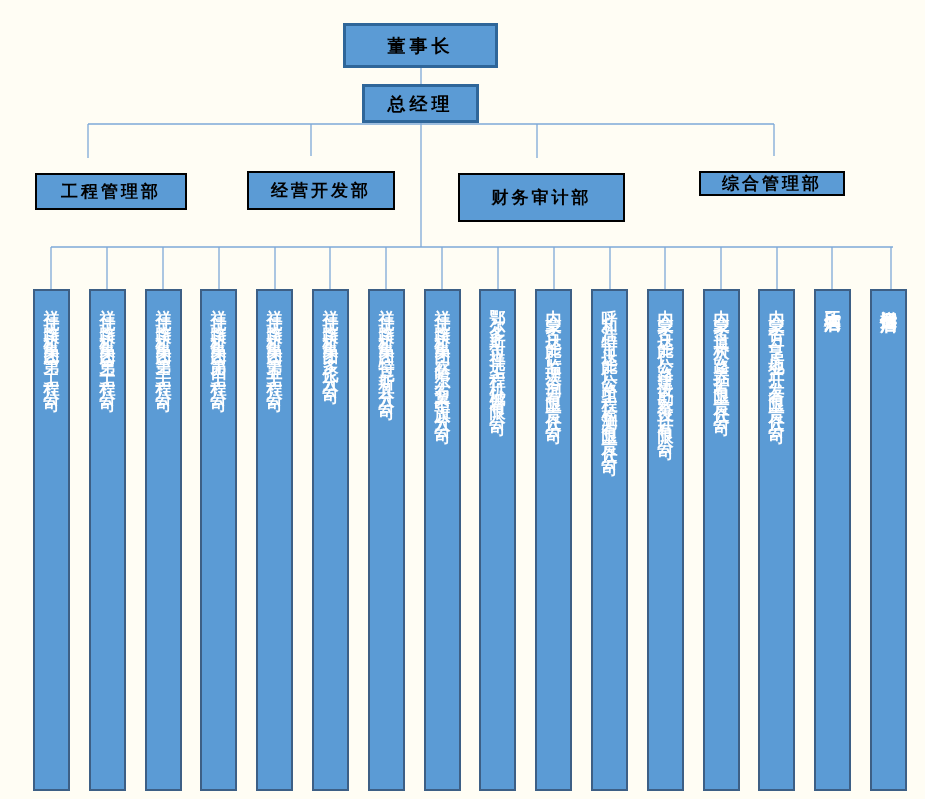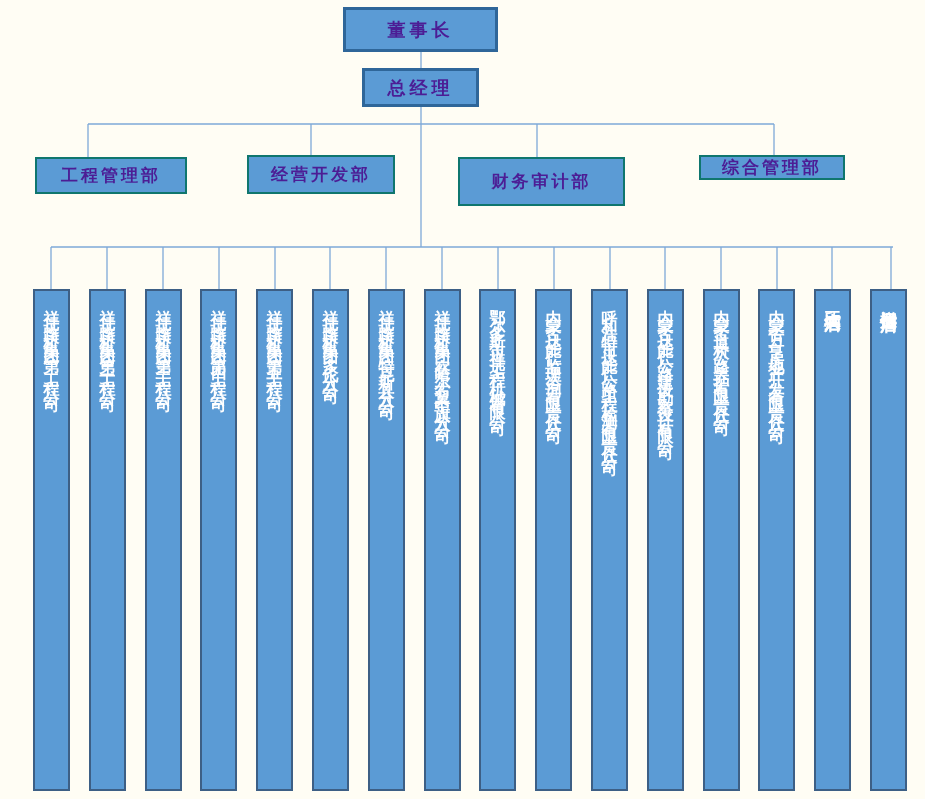--- a/index.html
+++ b/index.html
@@ -17,36 +17,37 @@
   }
   .connectors {
     position: absolute;
     left: 0; top: 0;
     width: 925px; height: 799px;
     z-index: 0;
   }
   .box {
     position: absolute;
     background: #5b9bd5;
-    color: #4c1d95;
+    color: #000000;
     font-weight: bold;
     display: flex;
     align-items: center;
     justify-content: center;
     box-sizing: border-box;
     z-index: 1;
     text-align: center;
+    margin-top: 16px;
   }
   .box.top-level {
     border: 3px solid #2f6699;
     font-size: 18px;
     letter-spacing: 4px;
   }
   .box.dept {
-    border: 2px solid #0f766e;
+    border: 2px solid #000000;
     font-size: 17px;
     letter-spacing: 3px;
   }
   .chairman { left: 343px; top: 7px;  width: 155px; height: 45px; }
   .gm       { left: 362px; top: 68px; width: 117px; height: 39px; }
   .dept1 { left: 35px;  top: 157px; width: 152px; height: 37px; }
   .dept2 { left: 247px; top: 155px; width: 148px; height: 39px; justify-content: center; }
   .dept3 { left: 458px; top: 157px; width: 167px; height: 49px; }
   .dept4 { left: 699px; top: 155px; width: 146px; height: 25px; }
 

